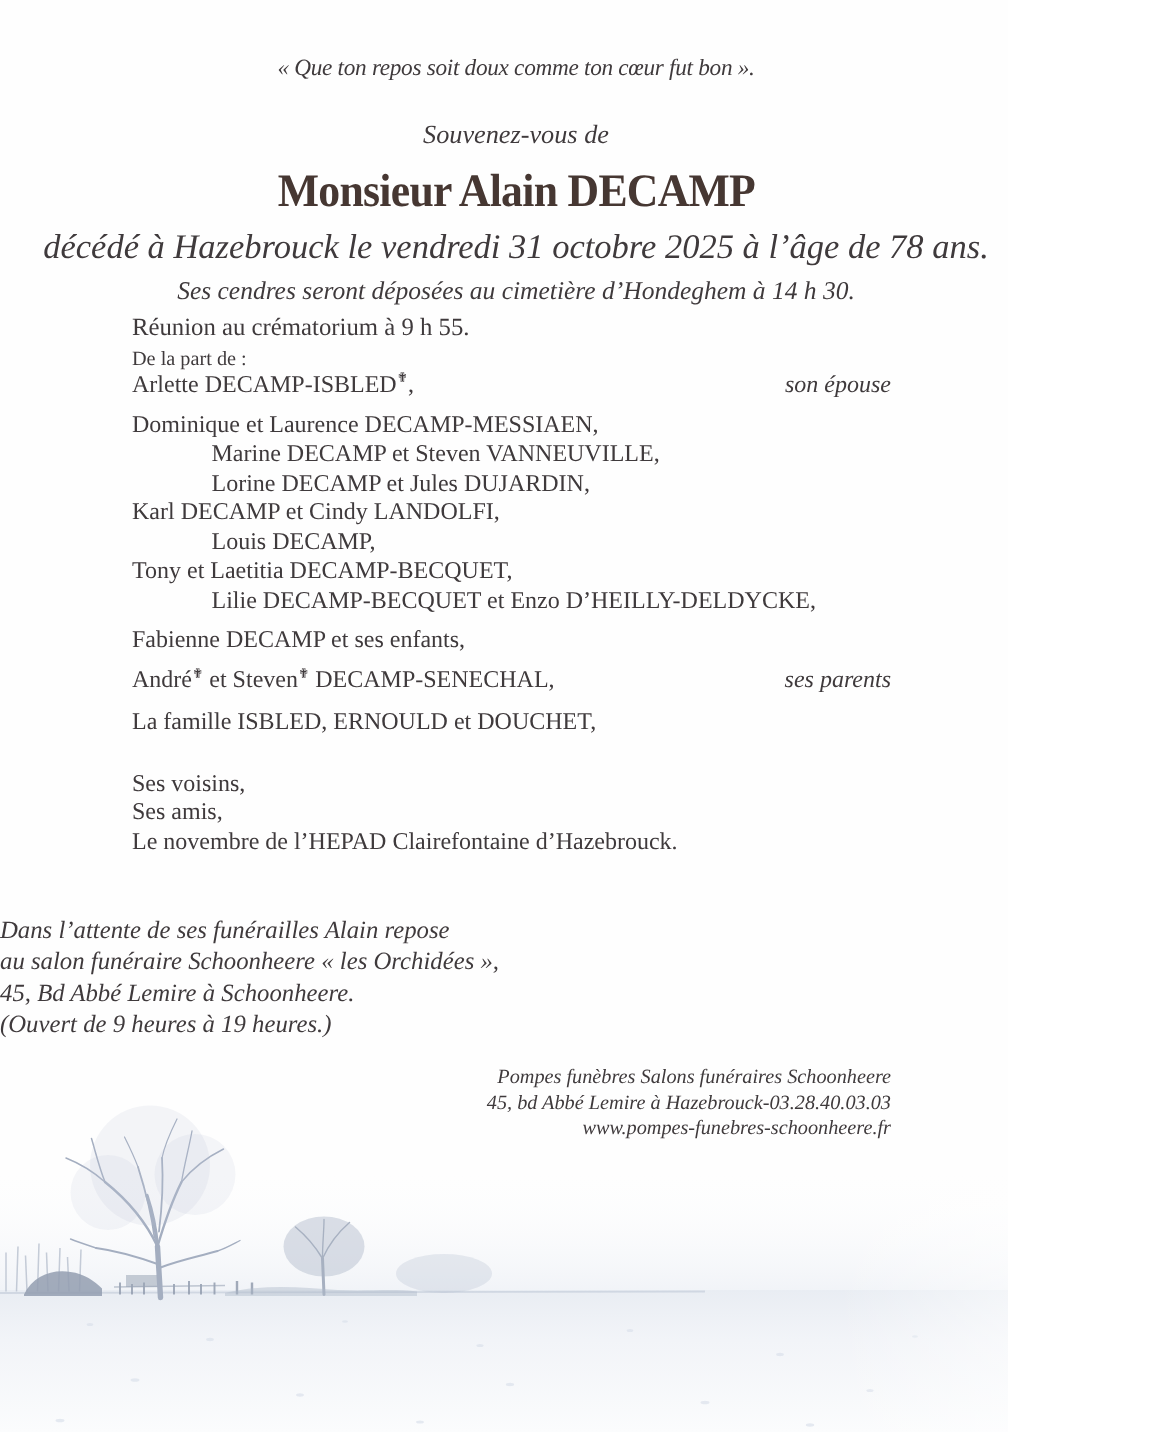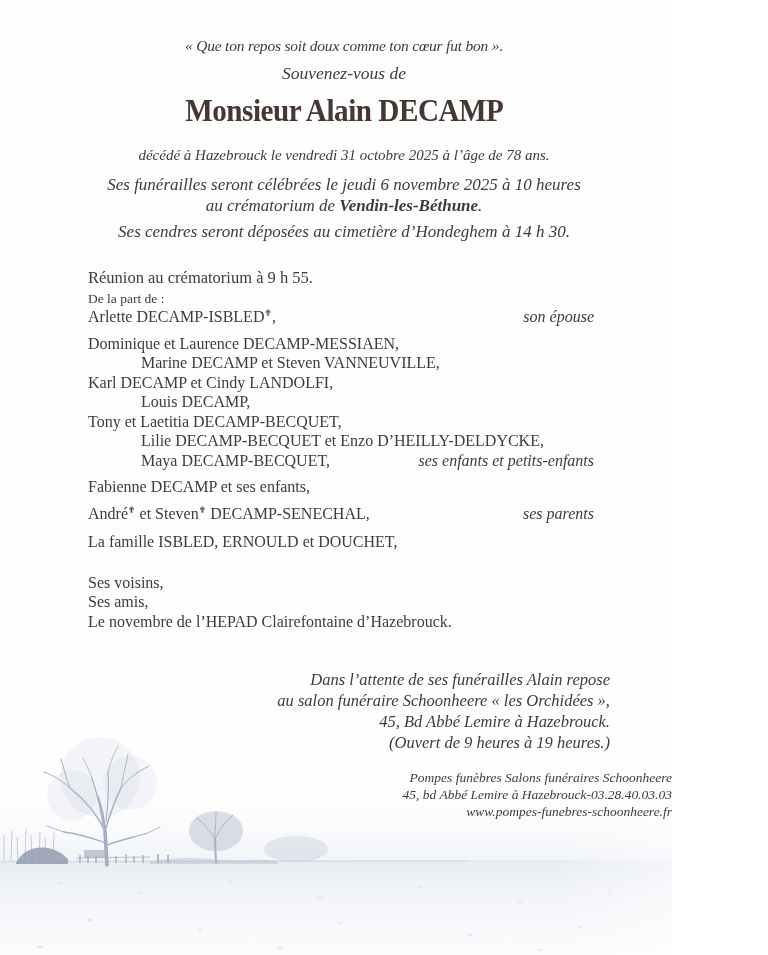--- a/index.html
+++ b/index.html
@@ -23,55 +23,55 @@
 
   
   .center-block { text-align: center; padding-left: 16px; }
   .quote {
     padding-top: 37px;
     font-style: italic;
     font-size: 15.5px;
     letter-spacing: -0.2px;
   }
   .intro {
-    margin-top: 8px;
+    margin-top: 24px;
     font-style: italic;
     font-size: 17.5px;
   }
   .deceased-name {
     margin-top: 9px;
     font-weight: bold;
     font-size: 31px;
     color: #463732;
     letter-spacing: -0.5px;
     display: inline-block;
     transform: scaleX(0.94);
   }
   .death-notice {
-    margin-top: 18px;
-    font-style: italic;
-    font-size: 15px;
+    margin-top: 7px;
+    font-style: italic;
+    font-size: 23px;
   }
   .funeral-block {
     margin-top: 10px;
     font-style: italic;
     font-size: 17px;
     line-height: 21px;
   }
   .funeral-place { font-weight: bold; }
   .ashes-line {
     margin-top: 6px;
     font-style: italic;
     font-size: 17px;
   }
 
   
   .list-block { margin: 0 78px 0 88px; }
   .meeting-line {
-    margin-top: 26px;
+    margin-top: 4px;
     font-size: 16.5px;
   }
   .from-label {
     margin-top: 3px;
     font-size: 13.5px;
   }
   .name-row {
     display: flex;
     align-items: baseline;
     font-size: 16px;
@@ -91,27 +91,27 @@
     font-family: "DejaVu Sans", sans-serif;
     font-size: 9px;
     vertical-align: super;
     line-height: 0;
   }
 
   
   .repose-block {
     margin-top: 38px;
     margin-right: 62px;
-    text-align: right;
     font-style: italic;
     font-size: 16.5px;
     line-height: 21px;
   }
   .footer-block {
     margin-top: 16px;
+    margin-right: 78px;
     text-align: right;
     font-style: italic;
     font-size: 13.5px;
     line-height: 17px;
   }
 </style>
 </head>
 <body>
 
 <div class="page">
@@ -228,58 +228,53 @@
 
   <div class="content">
 
     <div class="center-block">
       <div class="quote">« Que ton repos soit doux comme ton cœur fut bon ».</div>
       <div class="intro">Souvenez-vous de</div>
       <div>
         <span class="deceased-name">Monsieur Alain DECAMP</span>
       </div>
       <div class="death-notice">décédé à Hazebrouck le vendredi 31 octobre 2025 à l’âge de 78 ans.</div>
-      <div class="funeral-block">
-        <div>Ses funérailles seront célébrées le jeudi 6 novembre 2025 à  10 heures</div>
-        <div><span>au crématorium de </span><span class="funeral-place">Vendin-les-Béthune</span><span>.</span></div>
-      </div>
       <div class="ashes-line">Ses cendres seront déposées au cimetière d’Hondeghem à 14 h 30.</div>
     </div>
 
     <div class="list-block">
       <div class="meeting-line">Réunion au crématorium à 9 h 55.</div>
       <div class="from-label">De la part de :</div>
 
       <div class="name-row">
         <span><span>Arlette DECAMP-ISBLED</span><span class="cross">✟</span><span>,</span></span>
         <span class="relation">son épouse</span>
       </div>
 
       <div class="name-row gap-s">
           <span>Dominique et Laurence DECAMP-MESSIAEN,</span>
         </div>
       <div class="name-row">
           <span class="indent">Marine DECAMP et Steven VANNEUVILLE,</span>
         </div>
       <div class="name-row">
+          <span class="indent">Lorine DECAMP et Jules DUJARDIN,</span>
+        </div>
+      <div class="name-row">
           <span>Karl DECAMP et Cindy LANDOLFI,</span>
         </div>
       <div class="name-row">
           <span class="indent">Louis DECAMP,</span>
         </div>
       <div class="name-row">
           <span>Tony et Laetitia DECAMP-BECQUET,</span>
         </div>
       <div class="name-row">
           <span class="indent">Lilie DECAMP-BECQUET et Enzo D’HEILLY-DELDYCKE,</span>
         </div>
-      <div class="name-row">
-        <span class="indent">Maya DECAMP-BECQUET,</span>
-        <span class="relation">ses enfants et petits-enfants</span>
-      </div>
 
       <div class="name-row gap-s">
           <span>Fabienne DECAMP et ses enfants,</span>
         </div>
 
       <div class="name-row gap-s">
         <span><span>André</span><span class="cross">✟</span><span> et Steven</span><span class="cross">✟</span><span> DECAMP-SENECHAL,</span></span>
         <span class="relation">ses parents</span>
       </div>
 
@@ -295,21 +290,21 @@
         </div>
 
       <div class="name-row">
           <span>Le novembre de l’HEPAD Clairefontaine d’Hazebrouck.</span>
         </div>
     </div>
 
     <div class="repose-block">
       <div>Dans l’attente de ses funérailles Alain repose</div>
       <div>au salon funéraire Schoonheere « les Orchidées »,</div>
-      <div>45, Bd Abbé Lemire à Hazebrouck.</div>
+      <div>45, Bd Abbé Lemire à Schoonheere.</div>
       <div>(Ouvert de 9 heures à 19 heures.)</div>
     </div>
 
     <div class="footer-block">
       <div>Pompes funèbres Salons funéraires Schoonheere</div>
       <div>45, bd Abbé Lemire à Hazebrouck-03.28.40.03.03</div>
       <div>www.pompes-funebres-schoonheere.fr</div>
     </div>
 
   </div>

